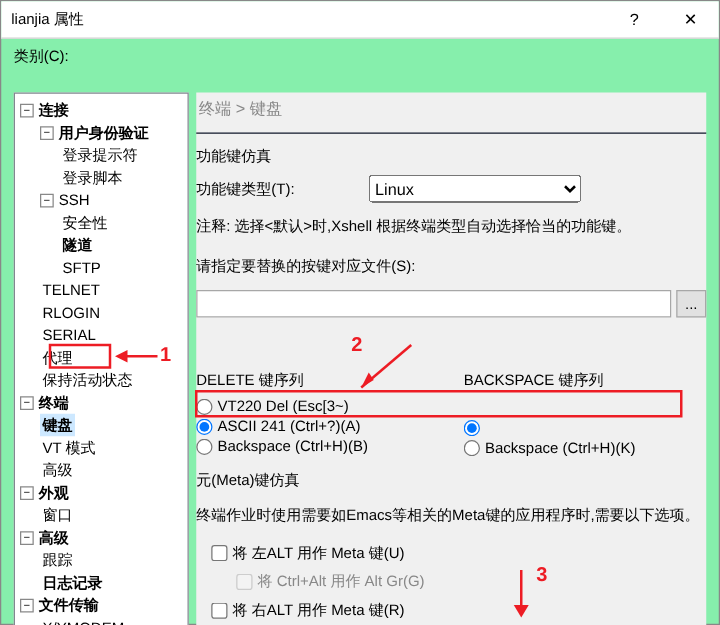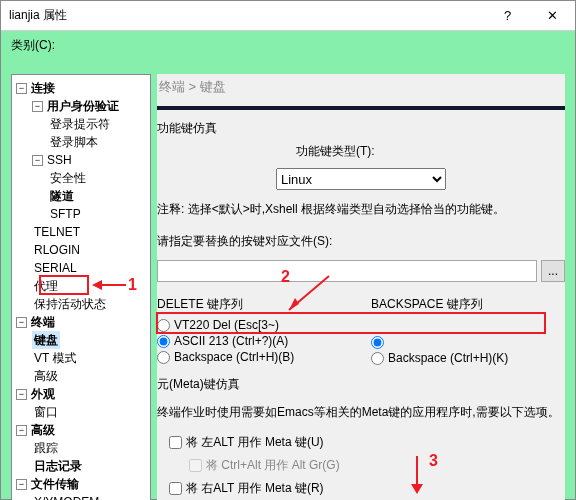--- a/index.html
+++ b/index.html
@@ -14,30 +14,30 @@
 .tree { width: 140px; border: 1px solid #828790; background: #fff; overflow: auto; padding: 4px 0; font-size: 12px; line-height: 18px; }
 .tree-item { display: flex; align-items: center; white-space: nowrap; }
 .tree-item .toggle { width: 11px; height: 11px; border: 1px solid #888; margin-right: 2px; display: inline-flex; align-items: center; justify-content: center; font-size: 9px; line-height: 1; background: #fff; }
 .tree-item.level0 { padding-left: 4px; }
 .tree-item.level1 { padding-left: 20px; }
 .tree-item.level2 { padding-left: 36px; }
 .tree-item.sel span.txt { background: #cde8ff; }
 .tree-item .txt { padding: 0 2px; }
 .bold { font-weight: bold; }
 .right { flex: 1; background: #f0f0f0; display: flex; flex-direction: column; position: relative; }
-.breadcrumb { color: #888; font-size: 13px; padding: 4px 0 10px 2px; border-bottom: 4px solid #0f172a; margin-bottom: 10px; }
+.breadcrumb { color: #888; font-size: 13px; padding: 4px 0 10px 2px; border-bottom: 1px solid #0f172a; margin-bottom: 10px; }
 .section-title { font-size: 12px; margin-bottom: 6px; }
-.form-row { display: flex; align-items: center; gap: 8px; margin-bottom: 6px; flex-direction: column; }
+.form-row { display: flex; align-items: center; gap: 8px; margin-bottom: 6px; }
 .form-label { width: 130px; }
 select { width: 170px; height: 22px; font-size: 13px; }
 .hint { font-size: 12px; margin: 4px 0 10px 0; line-height: 1.5; }
 .file-row { display: flex; align-items: center; gap: 4px; margin-bottom: 14px; }
 .file-input { flex: 1; height: 22px; border: 1px solid #a7a7a7; background: #fff; padding: 0 4px; }
 .file-btn { width: 24px; height: 22px; border: 1px solid #a7a7a7; background: #e1e1e1; display: flex; align-items: center; justify-content: center; }
-.group-row { display: flex; gap: 20px; margin-bottom: 10px; }
+.group-row { display: flex; gap: 20px; margin-bottom: 10px; margin-top: 28px; }
 .group { flex: 1; }
 .group-title { font-size: 12px; margin-bottom: 4px; }
 .radio-row { display: flex; align-items: center; gap: 4px; padding: 1px 0; }
 input[type=radio] { margin: 0; }
 .redbox { position: absolute; border: 2px solid #ed1c24; pointer-events: none; }
 .anno { position: absolute; color: #ed1c24; font-weight: bold; font-size: 16px; font-family: Arial; }
 .chk-row { display: flex; align-items: center; gap: 4px; margin: 3px 12px; }
 .chk-row.sub { padding-left: 20px; color: #888; }
 .arrow { position: absolute; pointer-events: none; }
 </style>
@@ -155,21 +155,21 @@
 
         <div class="group-row">
           <div class="group">
             <div class="group-title">DELETE 键序列</div>
             <div class="radio-row">
                 <input type="radio" name="del" style="">
                 <span>VT220 Del (Esc[3~)</span>
               </div>
             <div class="radio-row">
                 <input type="radio" name="del" checked="" style="">
-                <span>ASCII 213 (Ctrl+?)(A)</span>
+                <span>ASCII 241 (Ctrl+?)(A)</span>
               </div>
             <div class="radio-row">
                 <input type="radio" name="del" style="">
                 <span>Backspace (Ctrl+H)(B)</span>
               </div>
           </div>
           <div class="group">
             <div class="group-title">BACKSPACE 键序列</div>
             <div style="height:18px"></div>
             <div class="radio-row">

